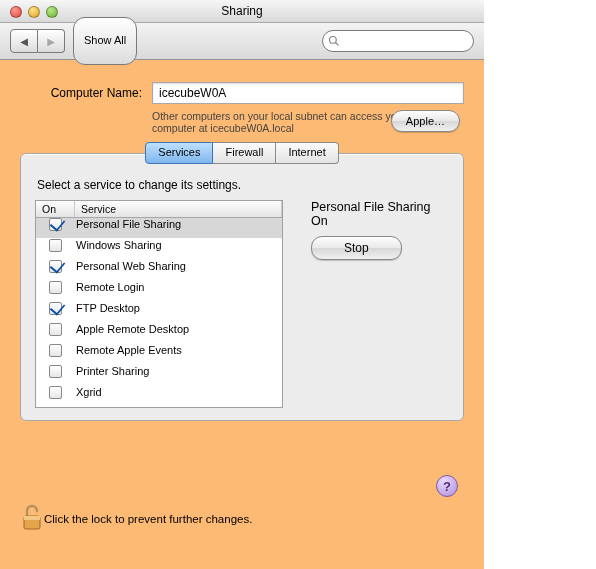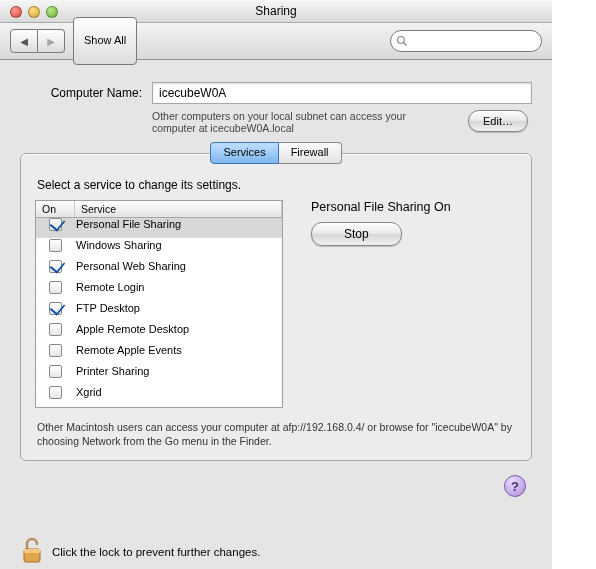--- a/index.html
+++ b/index.html
@@ -1,28 +1,28 @@
 <!DOCTYPE html>
 <html><head>
 <meta charset="utf-8">
 <style>
 html,body{margin:0;padding:0;font-family:"Lucida Grande","Helvetica Neue",Arial,sans-serif;font-size:11px;color:#000;background:#fff}
-.window{width:552px;height:569px;background:#e5e5e5;position:relative;box-sizing:border-box}
+.window{width:484px;height:569px;background:#fdba74;position:relative;box-sizing:border-box}
 .traffic{position:absolute;top:6px;left:10px;display:flex;gap:6px}
 .traffic span{width:12px;height:12px;border-radius:50%;border:1px solid rgba(0,0,0,.3);box-sizing:border-box}
 .tl-close{background:radial-gradient(circle at 35% 30%,#ff9a8f,#e0443e)}
 .tl-min{background:radial-gradient(circle at 35% 30%,#ffe08a,#d9a420)}
 .tl-zoom{background:radial-gradient(circle at 35% 30%,#b8e88a,#66b22f)}
 .titlebar{height:22px;text-align:center;line-height:22px;background:linear-gradient(#f6f6f6,#d9d9d9);border-bottom:1px solid #a8a8a8;font-size:12px}
 .toolbar{height:36px;background:linear-gradient(#f3f3f3,#d9d9d9);border-bottom:1px solid #929292;display:flex;align-items:center;padding:0 10px;gap:8px}
 .navseg{display:flex}
 .navbtn{width:26px;height:22px;background:linear-gradient(#fff,#dcdcdc);border:1px solid #7a7a7a;display:flex;align-items:center;justify-content:center;font-size:10px;color:#555}
 .navbtn:first-child{border-radius:4px 0 0 4px}
 .navbtn:last-child{border-radius:0 4px 4px 0;border-left:none}
-.show-all{height:22px;padding:12px 10px;background:linear-gradient(#fff,#dcdcdc);border:1px solid #7a7a7a;border-radius:4px;font-size:11px;line-height:20px}
+.show-all{height:22px;padding:12px 10px;background:linear-gradient(#fff,#dcdcdc);border:1px solid #7a7a7a;border-radius:12px;font-size:11px;line-height:20px}
 .search{margin-left:auto;display:flex;align-items:center;background:#fff;border:1px solid #7a7a7a;border-radius:11px;height:20px;width:140px;padding:0 5px}
 .search svg{width:12px;height:12px;opacity:.7}
 .search input{border:none;outline:none;font-size:11px;width:110px;background:transparent}
 .body{padding:22px 20px 10px 20px}
 .row{display:flex;align-items:center;margin-bottom:6px}
 .label{width:122px;text-align:right;padding-right:10px;font-size:12px}
 .text-field{flex:1;background:#fff;border:1px solid #a8a8a8;height:20px;padding:0 6px;font-size:12px;display:flex;align-items:center;box-shadow:inset 0 1px 2px rgba(0,0,0,.15)}
 .sub{margin-left:132px;font-size:10.5px;color:#444;max-width:300px}
 .edit-row{position:relative}
 .edit-btn{position:absolute;right:4px;top:0}
@@ -47,21 +47,21 @@
 .cell-on{width:38px;display:flex;justify-content:center}
 .cell-svc{flex:1;padding-left:2px}
 .chk{width:13px;height:13px;border:1px solid #888;border-radius:2px;background:linear-gradient(#fff,#e6e6e6);position:relative;box-sizing:border-box}
 .chk.on::after{content:"";position:absolute;left:2px;top:-2px;width:9px;height:11px;border-right:2.2px solid #0b4fa4;border-bottom:2.2px solid #0b4fa4;transform:rotate(40deg) scaleX(.85)}
 .right{flex:1}
 .right h3{font-size:12.5px;font-weight:normal;margin:0 0 8px 0}
 .bigbtn{height:22px;padding:0 32px;font-size:12px}
 .desc{font-size:11px;color:#333;margin-top:10px;line-height:1.35}
 .footnote{font-size:10.5px;color:#333;margin:12px 2px 0 2px;line-height:1.35}
 .help{position:absolute;right:26px;bottom:72px;width:20px;height:20px;border-radius:50%;background:radial-gradient(circle at 35% 25%,#e9d9ff,#b28dd8);border:1px solid #7a5aa6;color:#4a2f75;font-weight:bold;font-size:13px;display:flex;align-items:center;justify-content:center}
-.lockrow{position:absolute;bottom:2px;left:20px;display:flex;align-items:center;gap:8px;font-size:11.5px}
+.lockrow{position:absolute;bottom:35px;left:20px;display:flex;align-items:center;font-size:11.5px}
 .lock svg{width:24px;height:28px}
 </style>
 </head>
 <body>
 
 <div class="window">
   <div class="traffic">
     <span class="tl-close"></span>
     <span class="tl-min"></span>
     <span class="tl-zoom"></span>
@@ -87,27 +87,28 @@
     </div>
   </div>
 
   <div class="body">
     <div class="row">
       <div class="label">Computer Name:</div>
       <div class="text-field">icecubeW0A</div>
     </div>
     <div class="row edit-row" style="align-items:flex-start">
       <div class="sub">Other computers on your local subnet can access your computer at icecubeW0A.local</div>
-      <div class="aqua-btn edit-btn">Edit…</div>
+      <div class="aqua-btn edit-btn">Apple…</div>
     </div>
 
     <div class="tabs-wrap">
       <div class="tabbar">
         <div class="tab sel">Services</div>
         <div class="tab">Firewall</div>
+        <div class="tab">Internet</div>
       </div>
       <div class="panel">
         <div class="instr">Select a service to change its settings.</div>
         <div class="split">
           <div class="table">
             <div class="thead">
               <div class="th on">On</div>
               <div class="th svc">Service</div>
             </div>
             <div id="tbody">
@@ -165,21 +166,20 @@
                   </div>
                   <div class="cell-svc">Xgrid</div>
                 </div>
               </div>
           </div>
           <div class="right">
             <h3>Personal File Sharing On</h3>
             <div class="aqua-btn bigbtn">Stop</div>
           </div>
         </div>
-        <div class="footnote">Other Macintosh users can access your computer at afp://192.168.0.4/ or browse for "icecubeW0A" by choosing Network from the Go menu in the Finder.</div>
       </div>
     </div>
   </div>
 
   <div class="help">?</div>
 
   <div class="lockrow">
     <span class="lock">
       <svg viewBox="0 0 24 28">
         <path d="M7 12 V7 a5 5 0 0 1 10 0" fill="none" stroke="#b8915a" stroke-width="2.4" stroke-linecap="round"></path>

